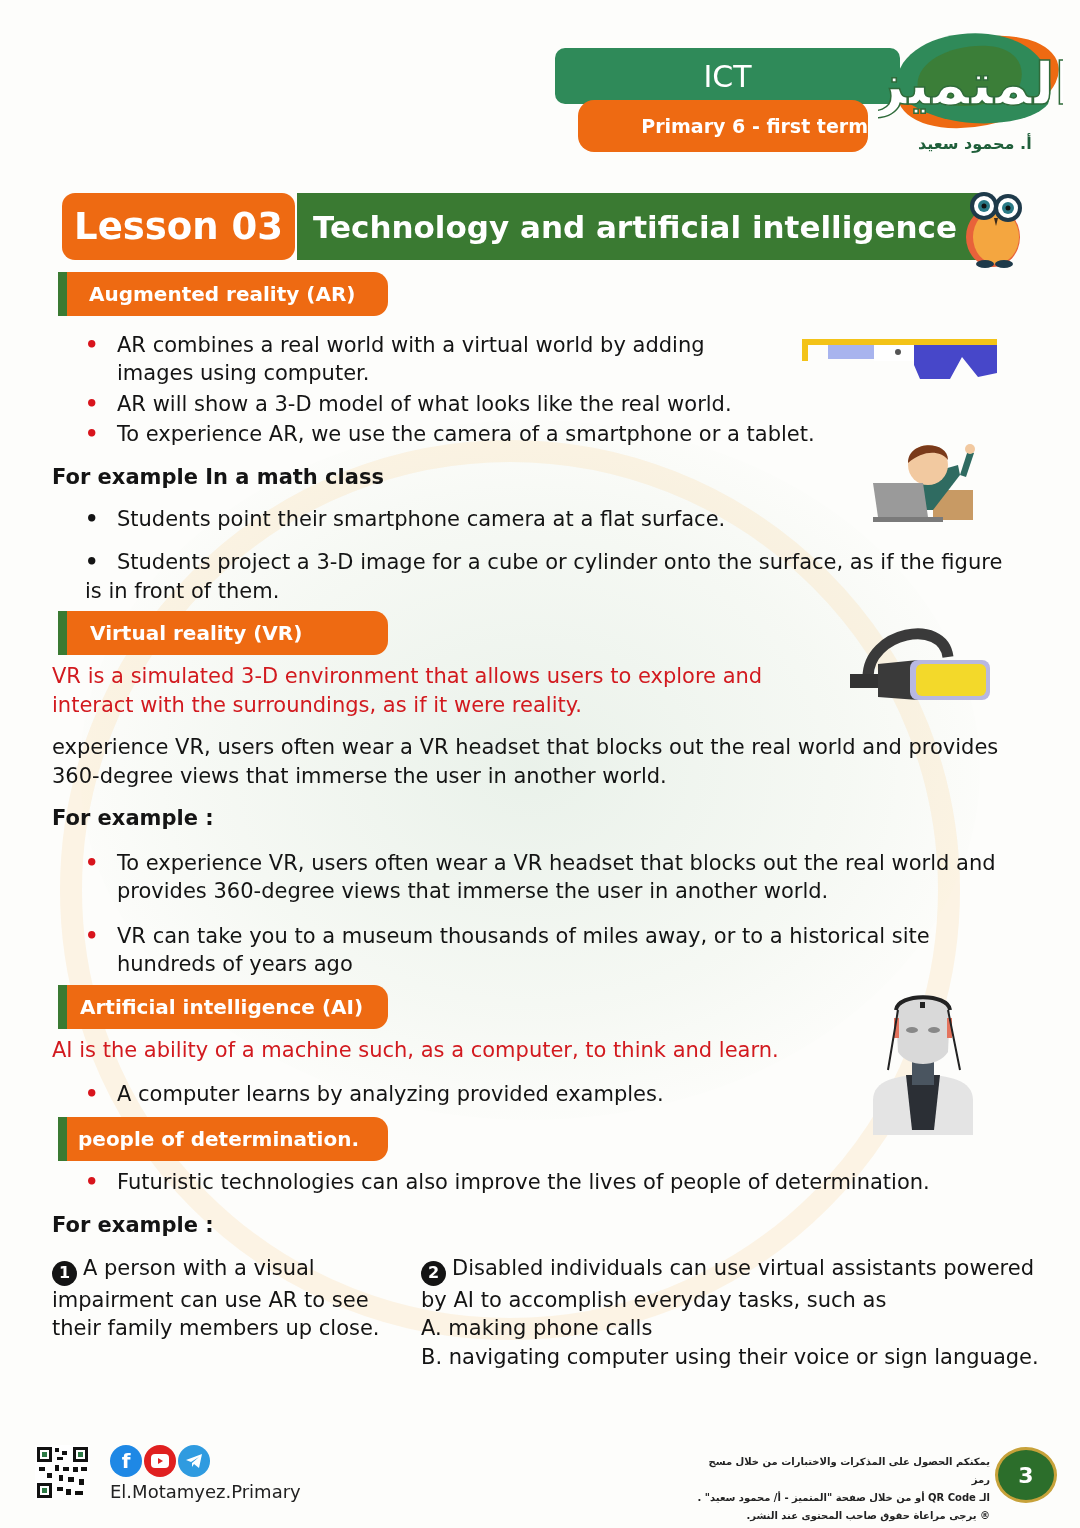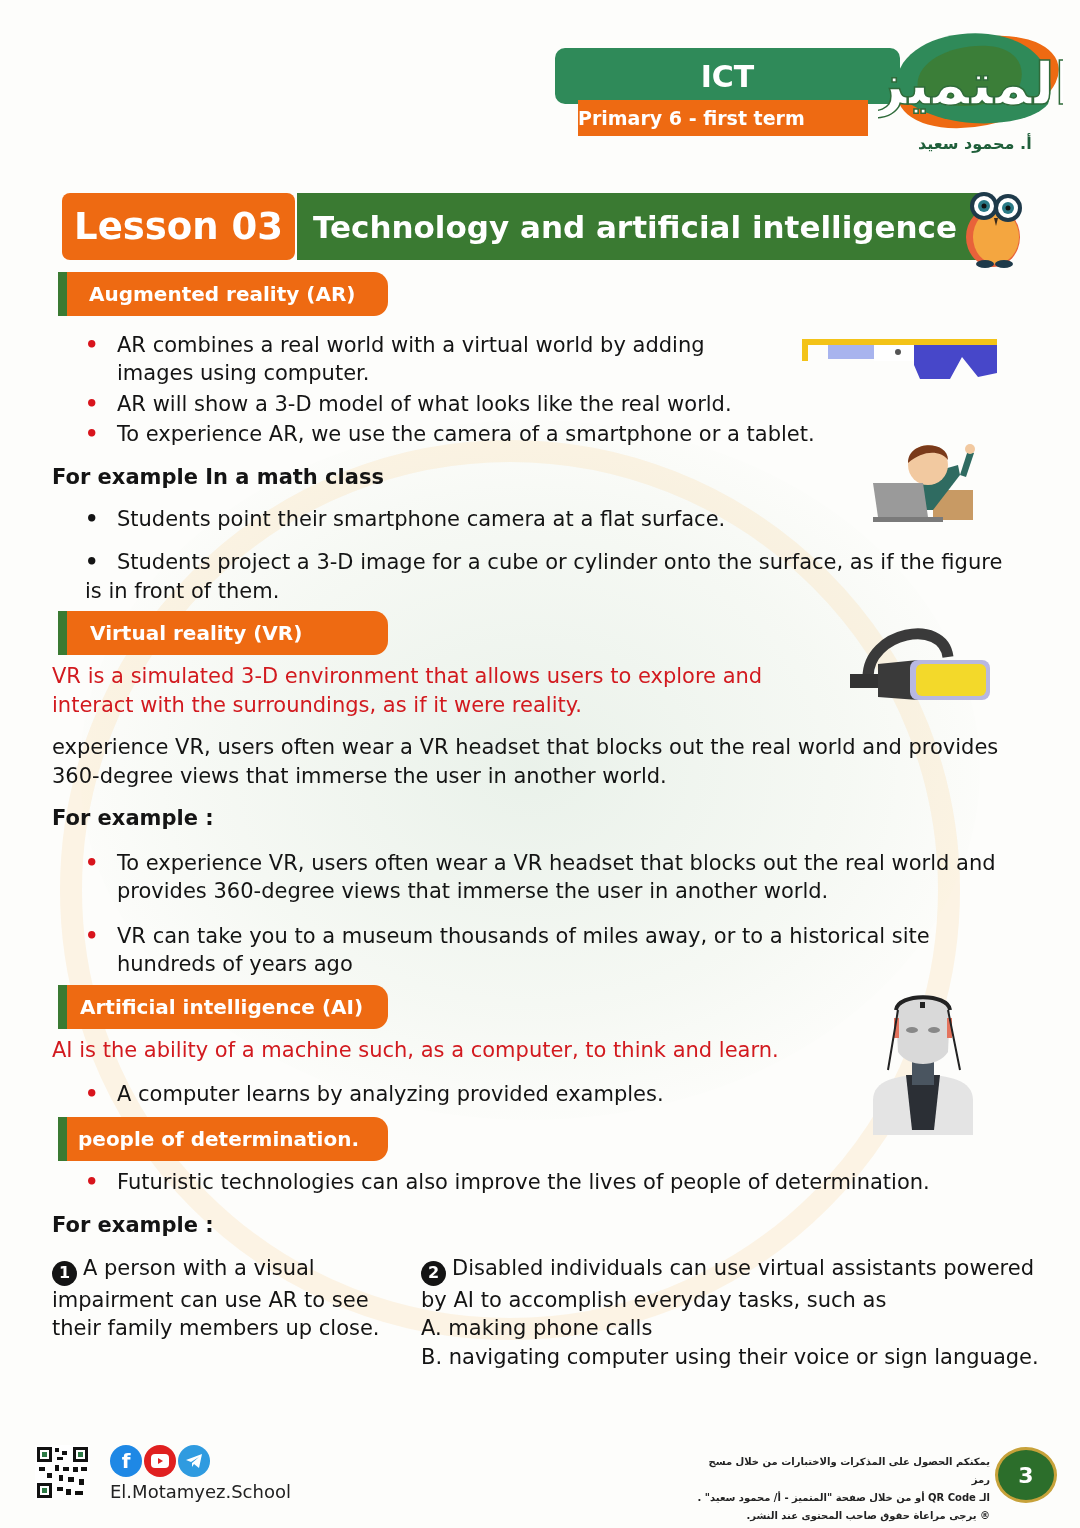--- a/index.html
+++ b/index.html
@@ -21,37 +21,37 @@
     position: absolute; left: 60px; top: 440px; width: 900px; height: 900px;
     border-radius: 50%;
     border: 22px solid rgba(250,215,160,0.25);
     pointer-events: none;
   }
   
   .hdr-green {
     position: absolute; left: 555px; top: 48px; width: 345px; height: 56px;
     background: #2f8a59; border-radius: 10px;
     display: flex; align-items: center; justify-content: center;
-    color: #fff; font-weight: bold; font-size: 30px;
+    color: #fff; font-weight: normal; font-size: 30px;
   }
   .hdr-orange {
-    position: absolute; left: 578px; top: 100px; width: 290px; height: 36px;
-    background: #ee6a12; border-radius: 0;
-    display: flex; align-items: center; justify-content: flex-start;
+    position: absolute; left: 578px; top: 100px; width: 290px; height: 52px;
+    background: #ee6a12; border-radius: 16px;
+    display: flex; align-items: center; justify-content: flex-end;
     color: #fff; font-weight: bold; font-size: 19px;
   }
   .logo { position: absolute; left: 878px; top: 14px; width: 185px; height: 130px; }
   .logo-author {
     position: absolute; left: 918px; top: 134px; font-size: 16px; color: #1f5f3a; font-weight: bold;
     direction: rtl;
   }
   
   .lesson-badge {
     position: absolute; left: 62px; top: 193px; width: 233px; height: 67px;
-    background: #ee6a12; border-radius: 8px;
+    background: #ee6a12; border-radius: 13px;
     display: flex; align-items: center; justify-content: center;
     color: #fff; font-weight: bold; font-size: 37px;
   }
   .lesson-bar {
     position: absolute; left: 297px; top: 193px; width: 690px; height: 67px;
     background: #3a7a32;
     display: flex; align-items: center; padding-left: 16px;
     color: #fff; font-weight: bold; font-size: 31px;
   }
   .owl { position: absolute; left: 960px; top: 182px; width: 70px; height: 88px; }
@@ -293,21 +293,21 @@
         <rect x="0" y="0" width="18" height="14" rx="4" fill="#fff"></rect>
         <path d="M7 4 L12 7 L7 10 Z" fill="#e02020"></path>
       </svg>
   </div>
   <div class="ic" style="background:#2f9be0;">
     <svg width="18" height="16" viewBox="0 0 18 16">
         <path d="M1 7 L17 1 L14 15 L9 11 L7 14 L7 10 L14 4 L6 9 Z" fill="#fff"></path>
       </svg>
   </div>
 </div>
-<div class="handle">El.Motamyez.School</div>
+<div class="handle">El.Motamyez.Primary</div>
 
 <div class="footer-note">
   <div>يمكنكم الحصول على المذكرات والاختبارات من خلال مسح رمز</div>
   <div>الـ QR Code أو من خلال صفحة "المتميز - أ/ محمود سعيد" .</div>
   <div>® يرجى مراعاة حقوق صاحب المحتوى عند النشر.</div>
 </div>
 <div class="page-num">
   <span>3</span>
 </div>
 

